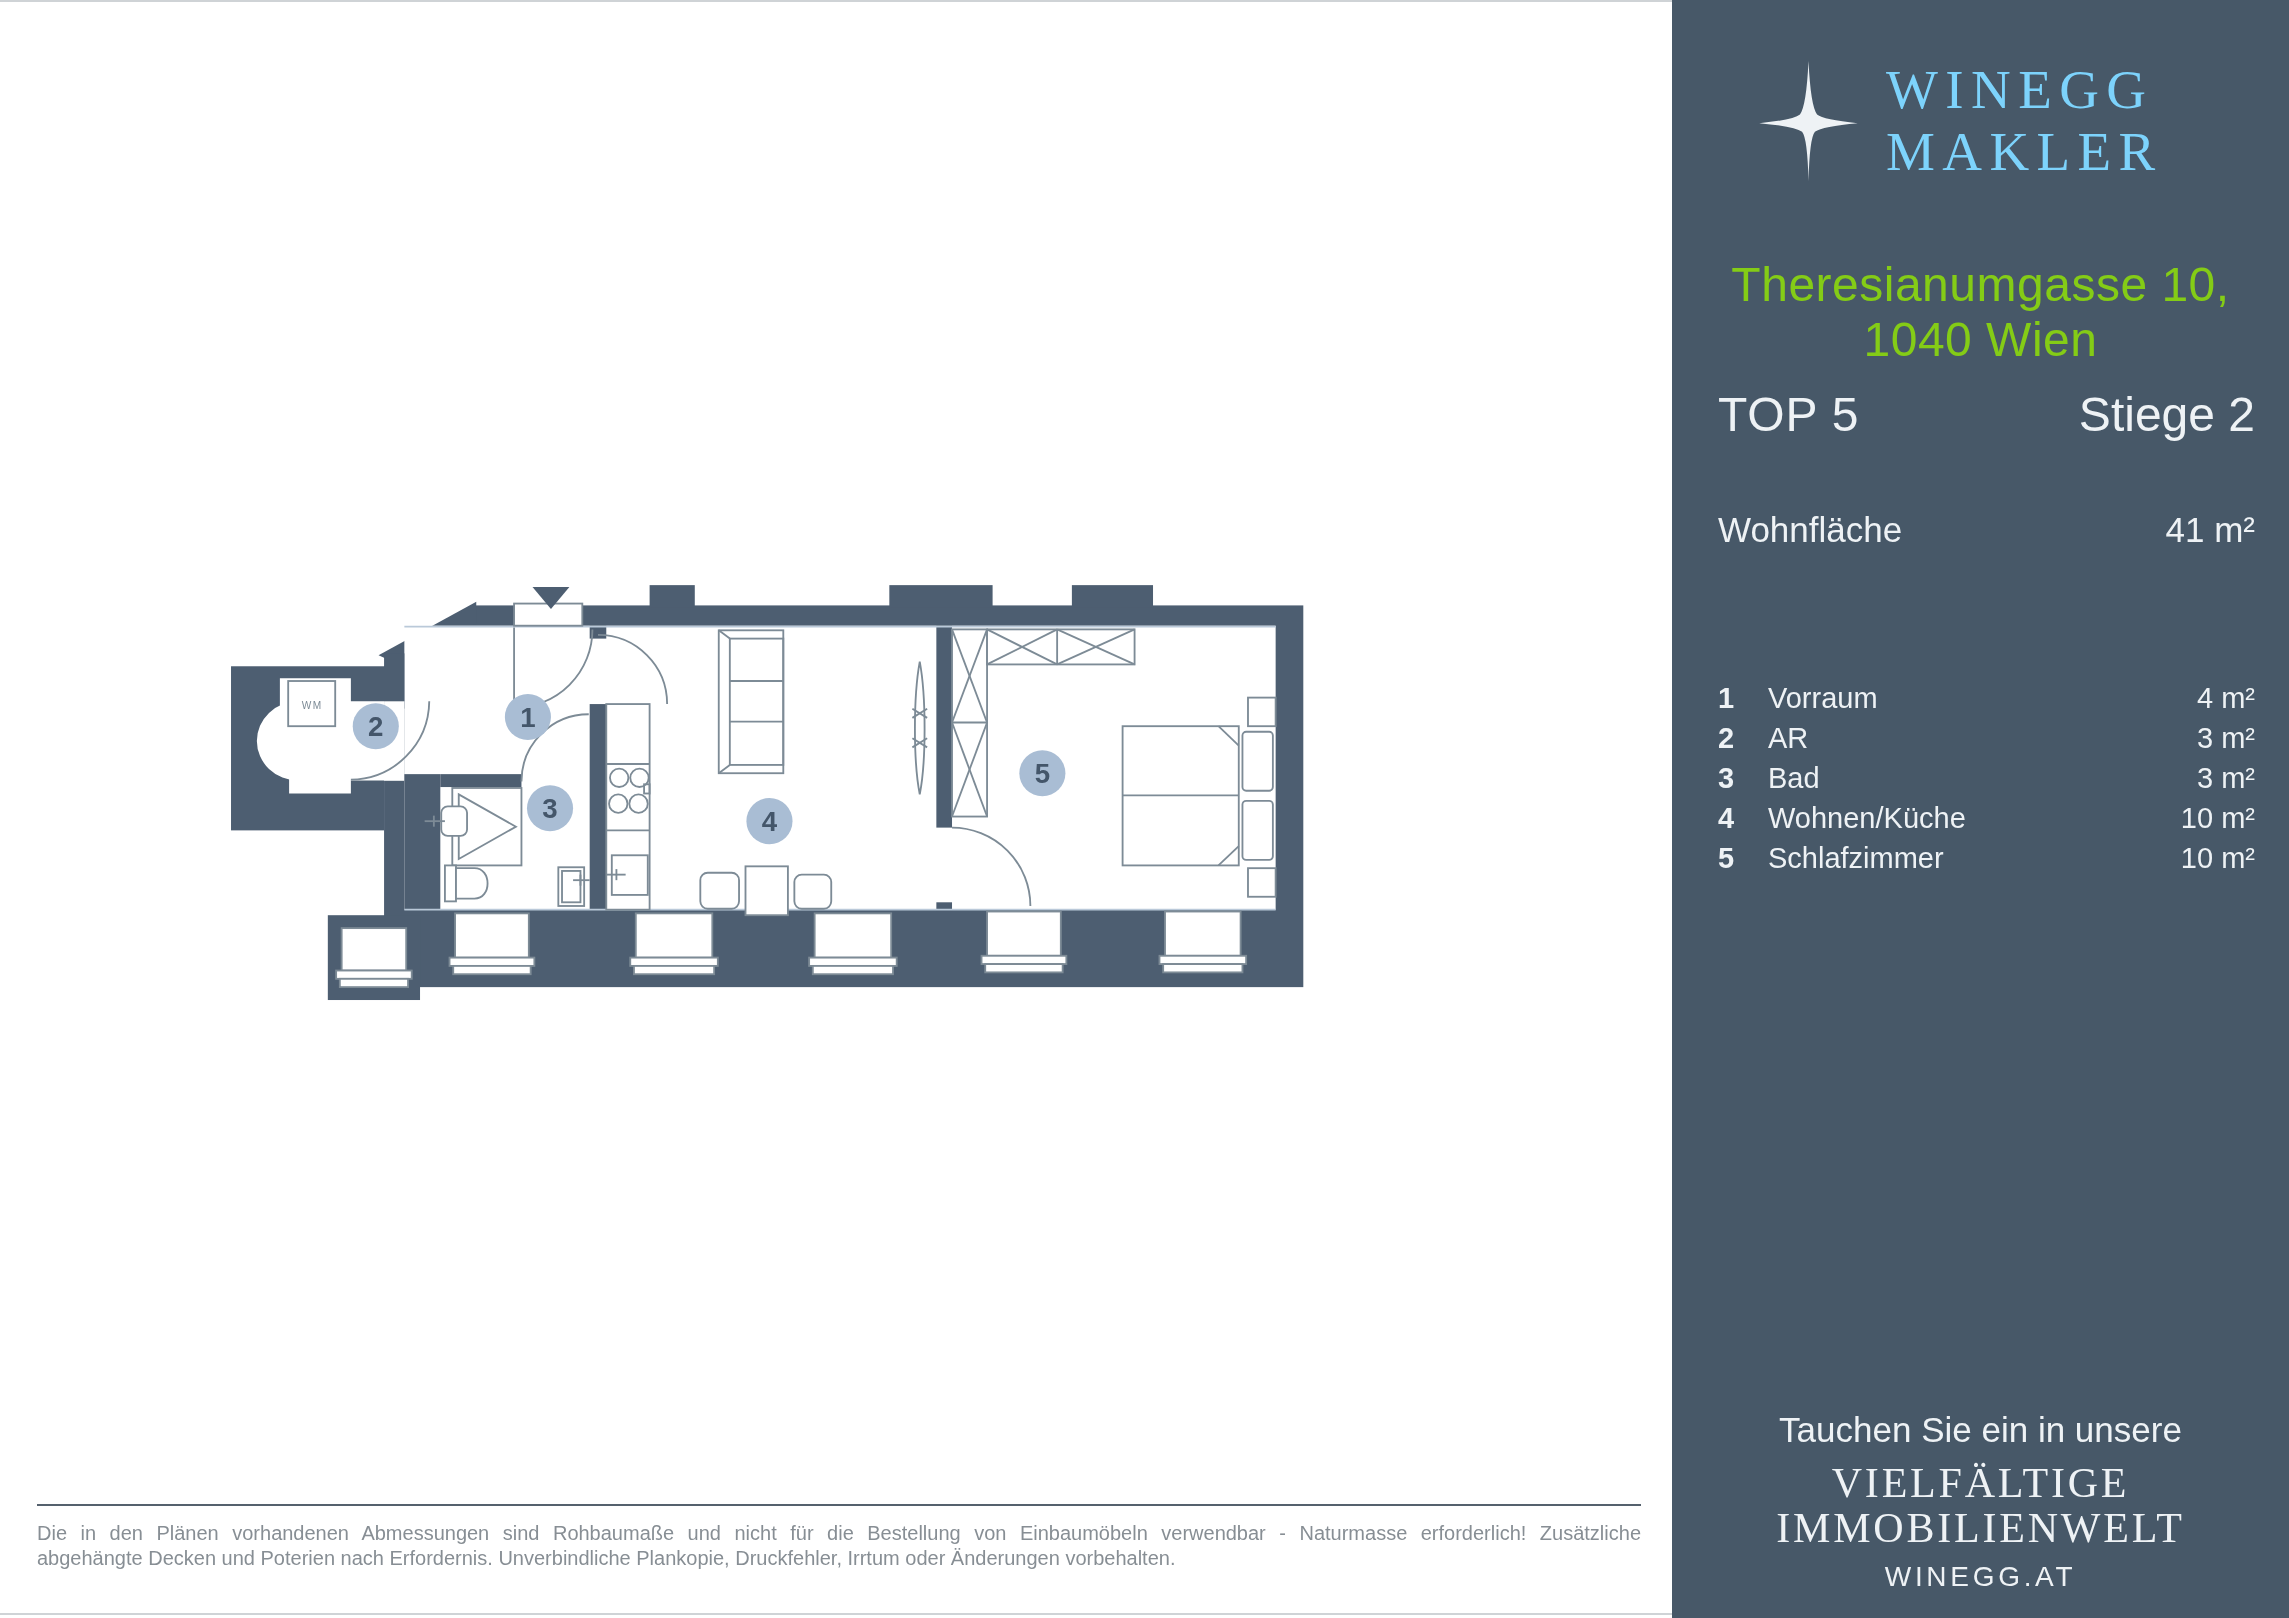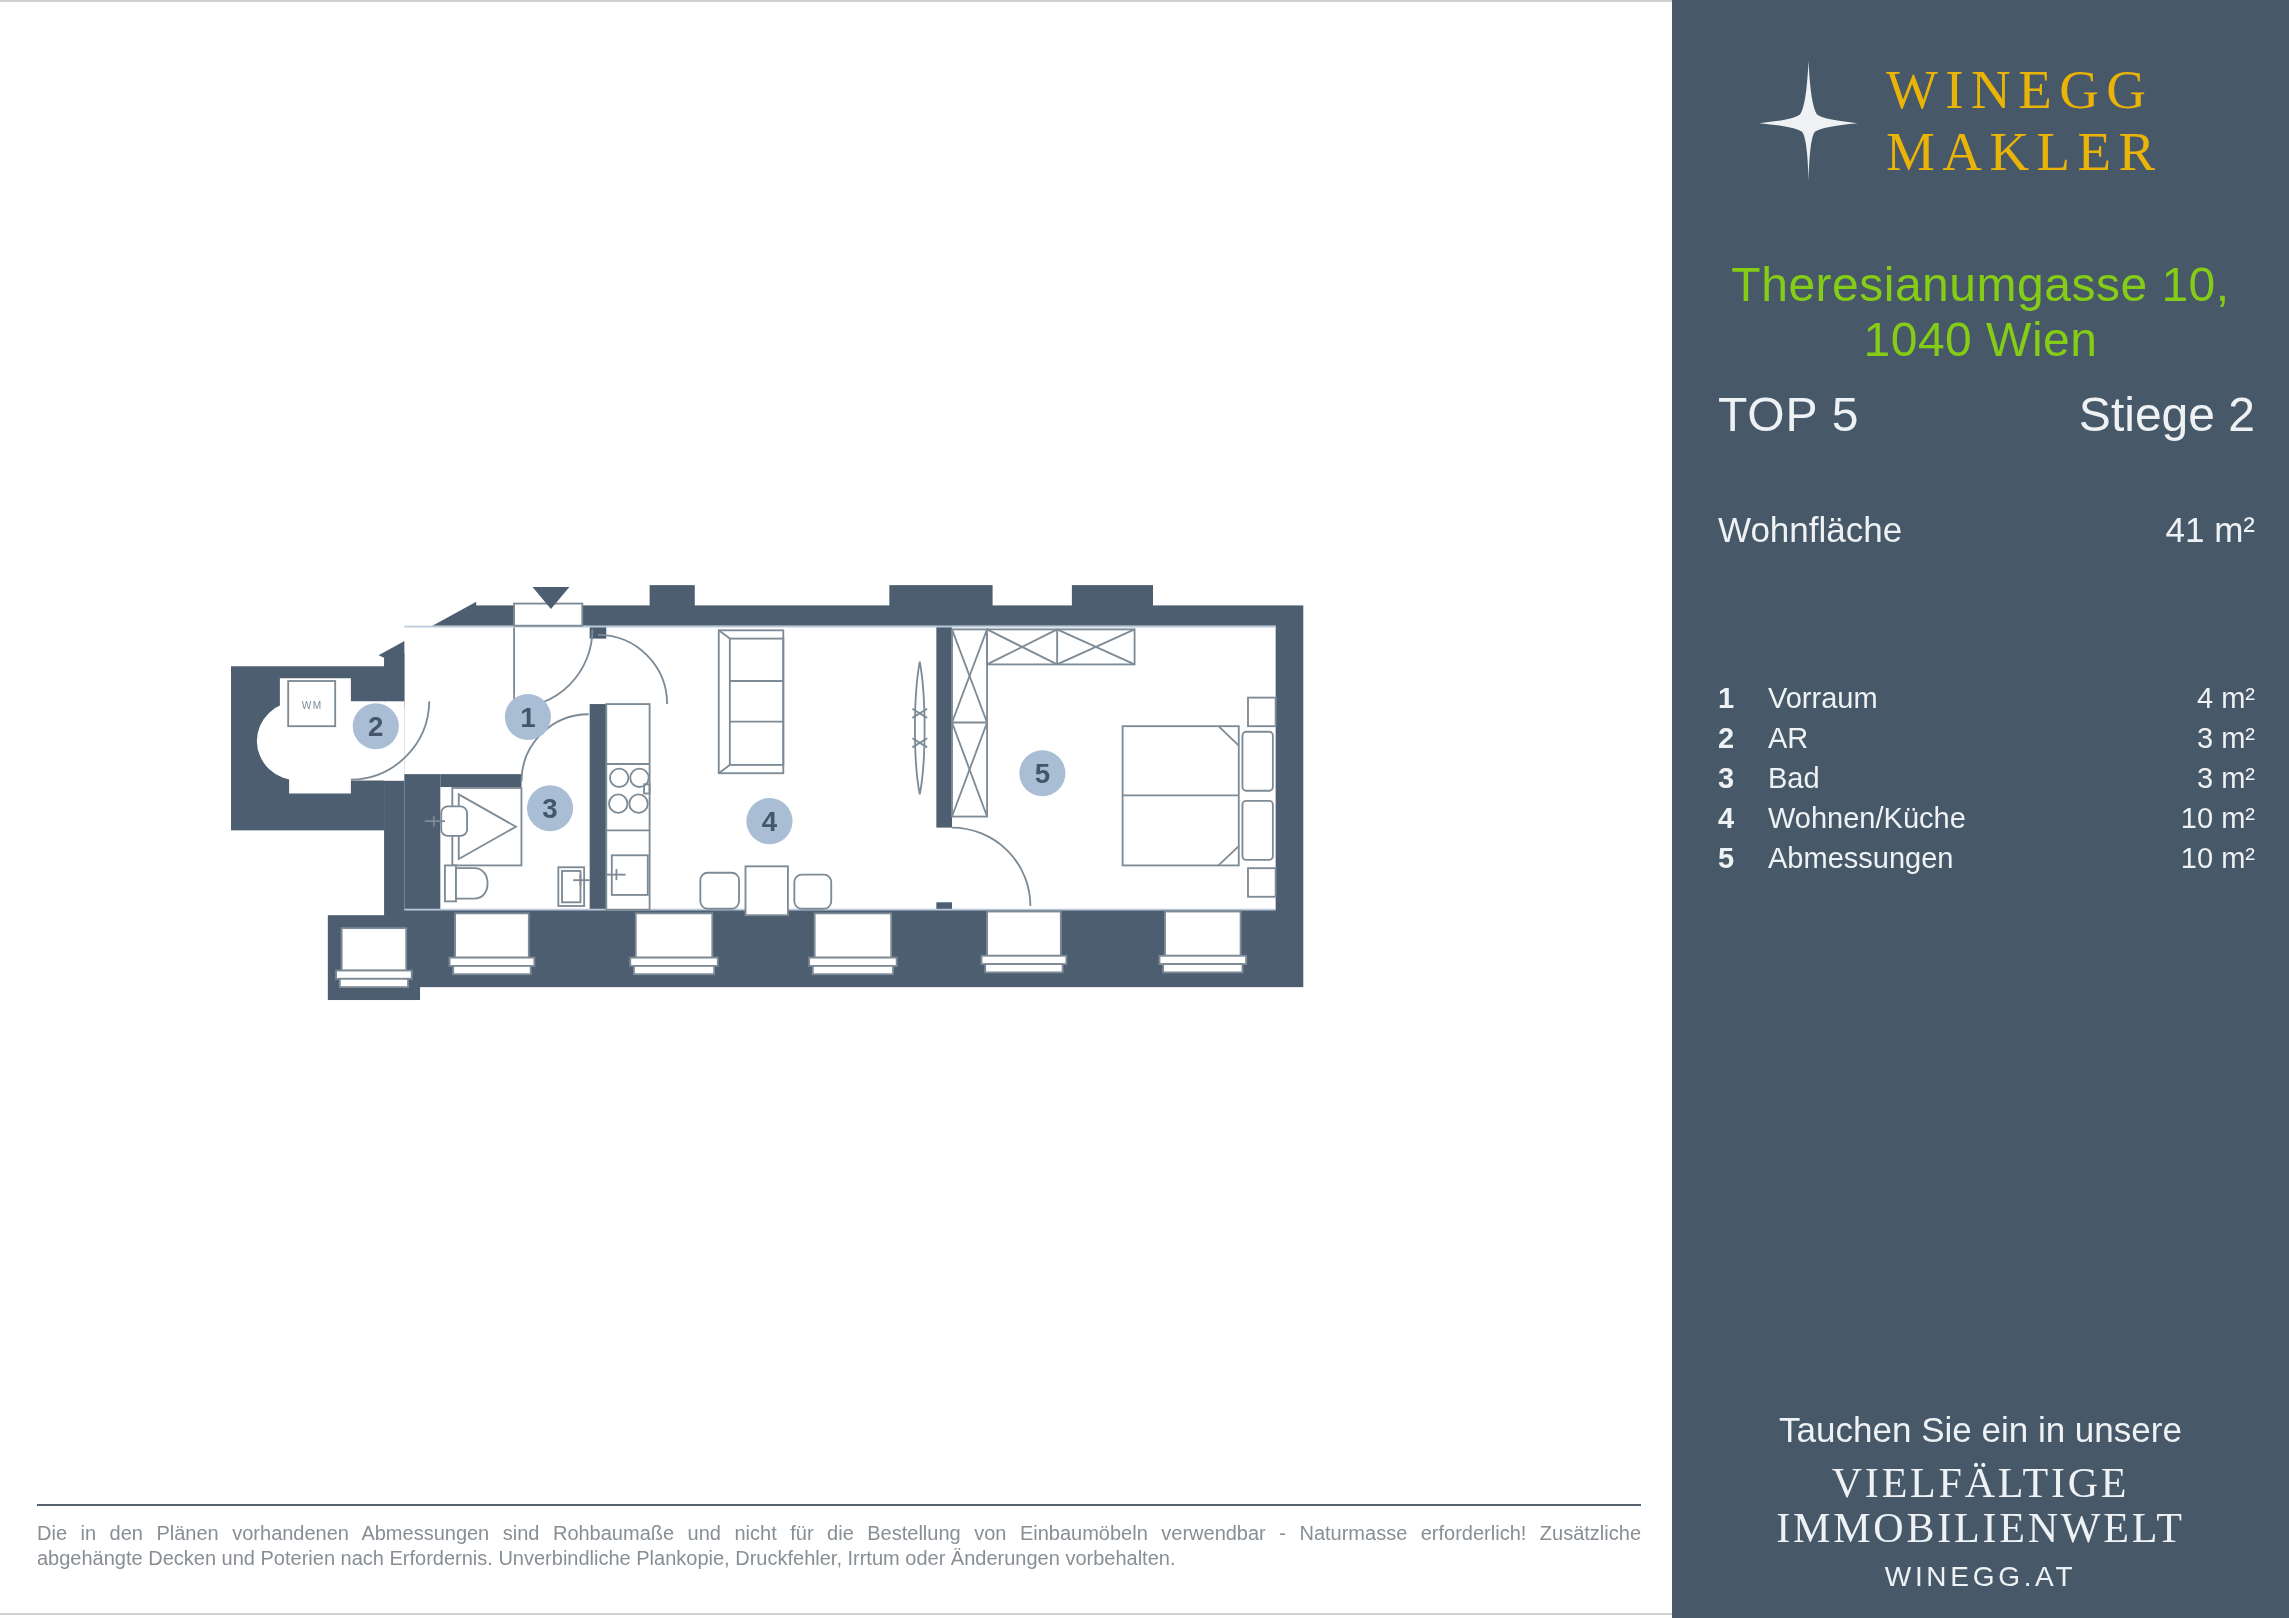--- a/index.html
+++ b/index.html
@@ -25,21 +25,21 @@
 
   
   .sidebar{
     position:absolute;left:1672px;top:0;width:617px;height:1619px;
     background:#475868;color:#eef2f5;z-index:2;
   }
   .logo-row{position:absolute;left:83px;top:59px;display:flex;align-items:center;}
   .logo-star{width:107px;height:120px;}
   .brand-text{
     margin-left:24px;font-family:"Liberation Serif", serif;font-size:55px;
-    letter-spacing:7.4px;line-height:62px;color:#eab308;white-space:nowrap;
+    letter-spacing:7.4px;line-height:62px;color:#7dd3fc;white-space:nowrap;
   }
   .address{
     position:absolute;left:0;top:257px;width:100%;text-align:center;
     font-size:48px;letter-spacing:0.5px;color:#84cc16;
   }
   .unit-row{position:absolute;left:46px;right:34px;top:387px;display:flex;justify-content:space-between;align-items:flex-end;}
   .unit-label{font-size:48px;letter-spacing:0.9px;}
   .staircase-label{font-size:48px;}
   .detail-rows{position:absolute;left:46px;right:34px;top:509px;font-size:35px;line-height:42px;}
   .detail-row{display:flex;justify-content:space-between;}
@@ -288,21 +288,21 @@
       <span class="room-name">Bad</span>
       <span class="room-area">3 m²</span>
     </div>
     <div class="room-row">
       <span class="room-no">4</span>
       <span class="room-name">Wohnen/Küche</span>
       <span class="room-area">10 m²</span>
     </div>
     <div class="room-row">
       <span class="room-no">5</span>
-      <span class="room-name">Abmessungen</span>
+      <span class="room-name">Schlafzimmer</span>
       <span class="room-area">10 m²</span>
     </div>
   </div>
 
   <div class="sb-footer tagline">Tauchen Sie ein in unsere</div>
   <div class="sb-footer highlight1">VIELFÄLTIGE</div>
   <div class="sb-footer highlight2">IMMOBILIENWELT</div>
   <div class="sb-footer website">WINEGG.AT</div>
 </div>
 

